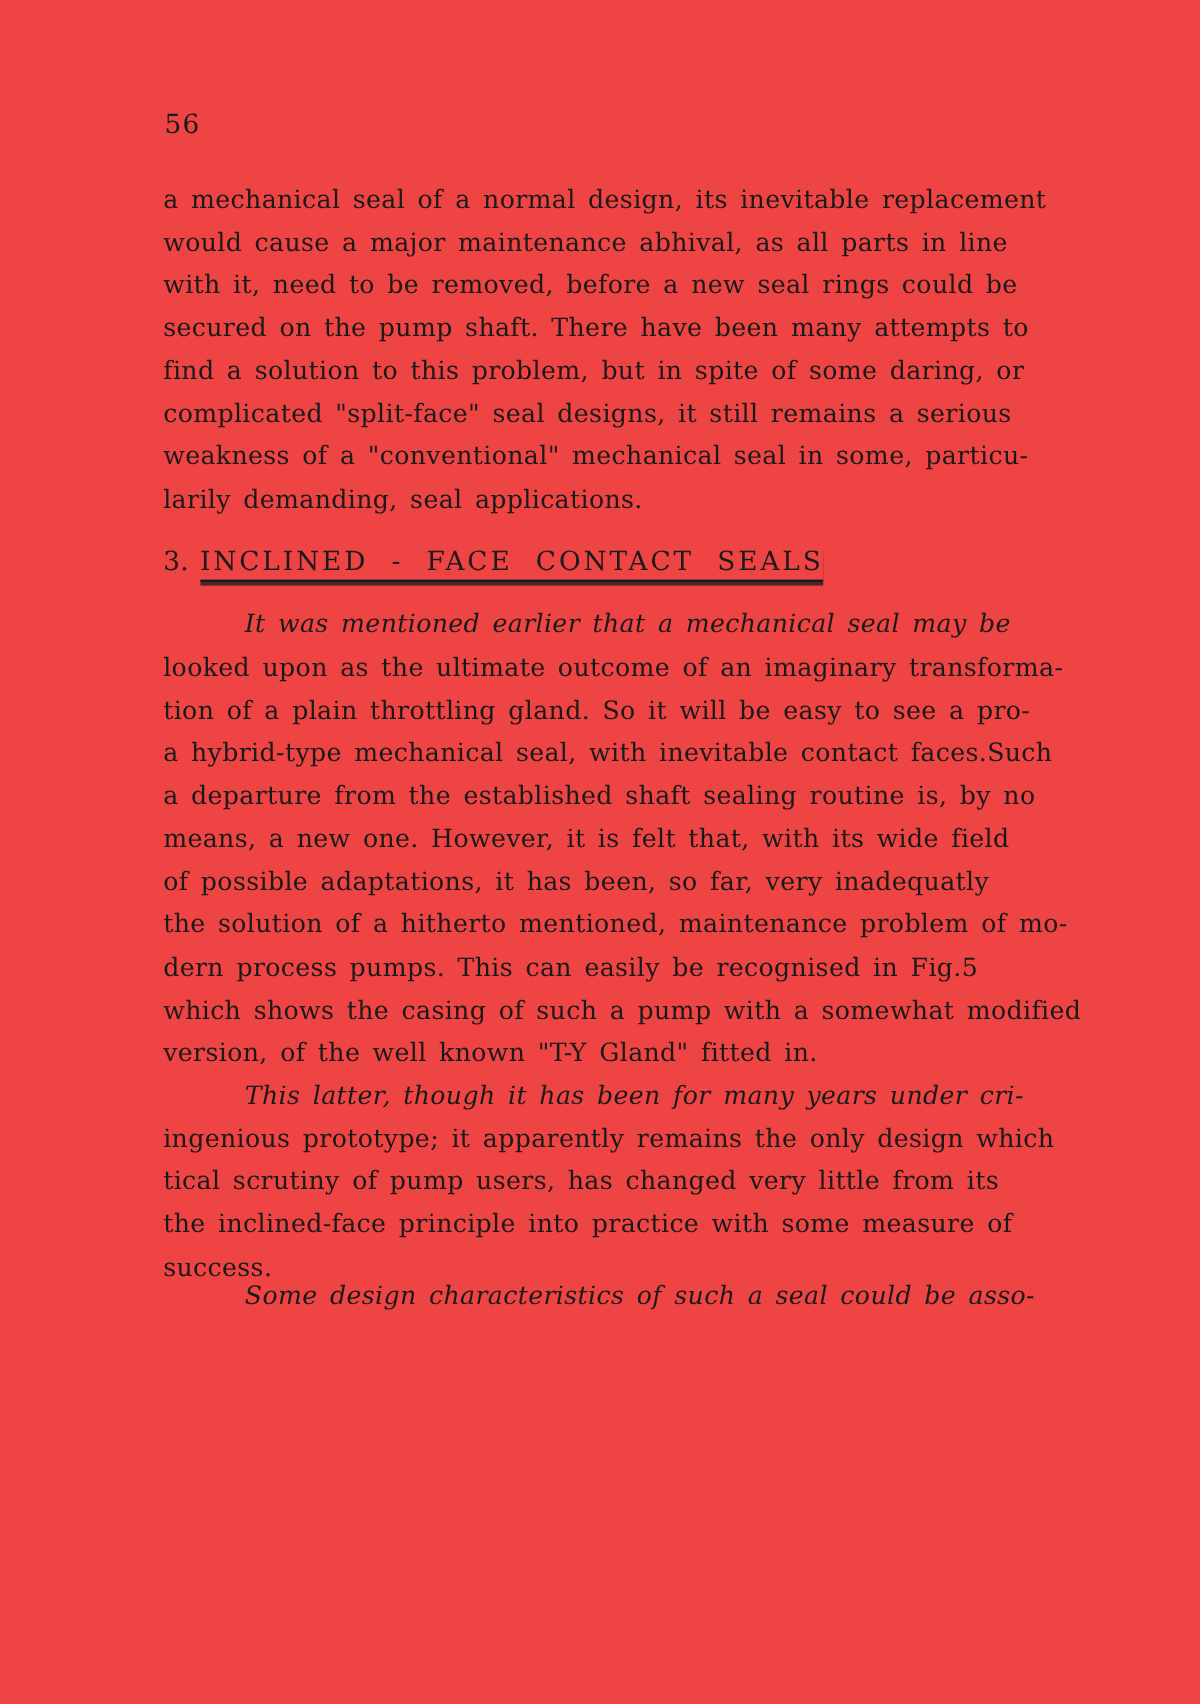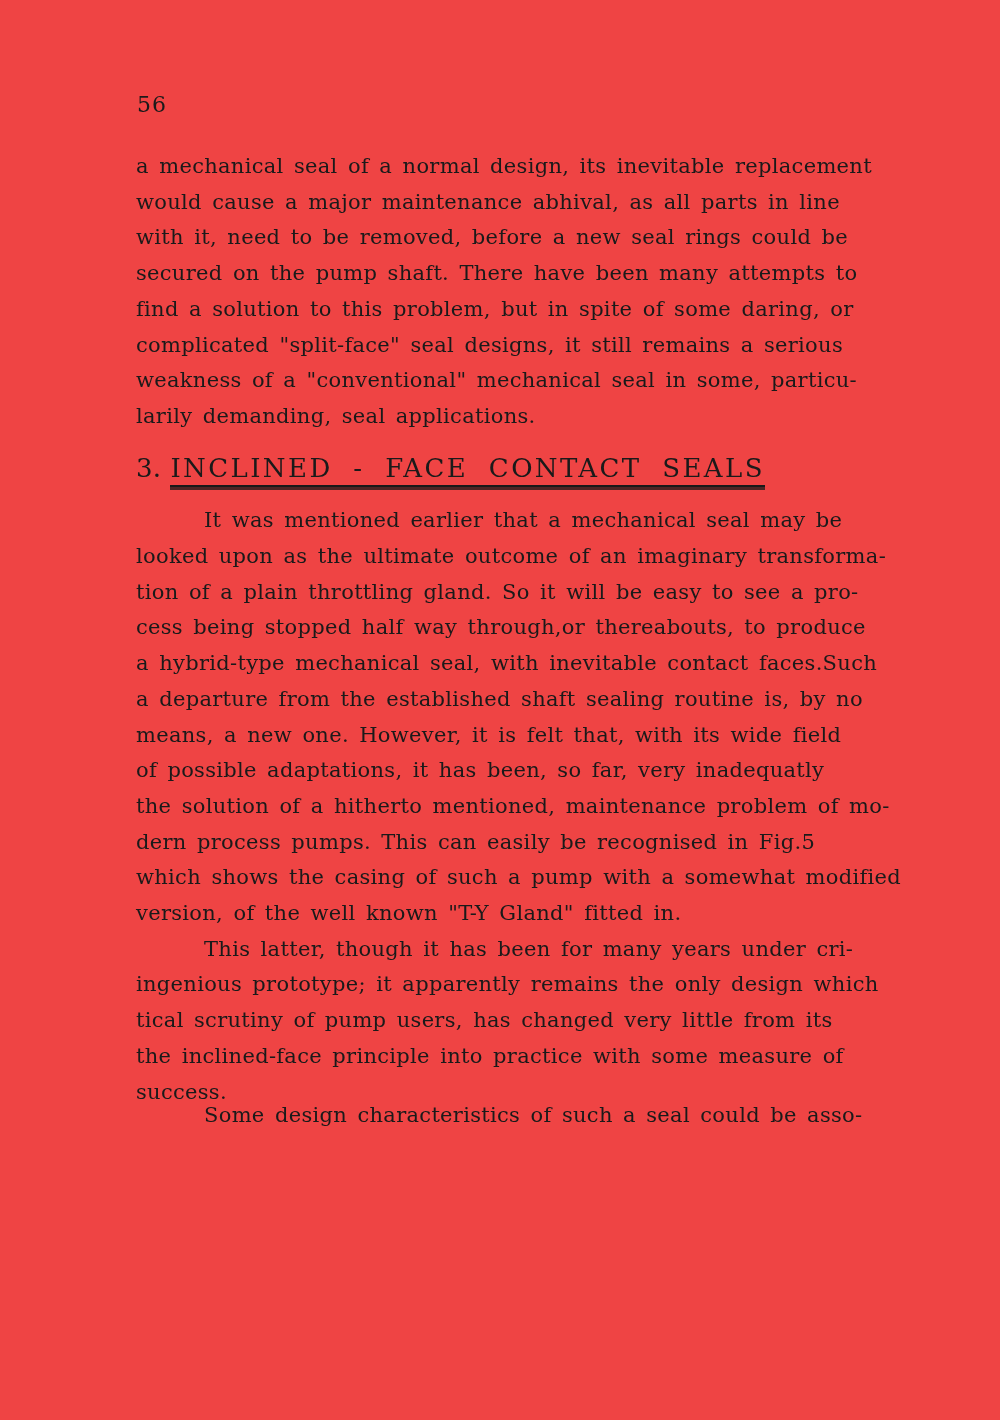--- a/index.html
+++ b/index.html
@@ -37,28 +37,29 @@
   }
   .line {
     font-size: 21px;
     line-height: 35.7px;
     white-space: nowrap;
     letter-spacing: 0.3px;
     word-spacing: 3.4px;
   }
   .indent {
     text-indent: 68px;
+    font-style: italic;
   }
   .para-2 { margin-top: 17px; }
   .para-4 { margin-top: -12px; }
   .section-heading {
     margin-top: 16px;
   }
   .section-heading .line {
-    font-size: 26px;
+    font-size: 22px;
     white-space: nowrap;
   }
   .heading-title {
     margin-left: 9px;
     letter-spacing: 2.4px;
     word-spacing: 10px;
     padding-bottom: 2px;
     border-bottom: 2px solid #191919;
     box-shadow: 0 3px 0 rgba(25,25,25,0.75);
   }
@@ -86,21 +87,20 @@
     <div class="section-heading">
       <div class="line">
         <span>3.</span><span class="heading-title">INCLINED - FACE CONTACT SEALS</span>
       </div>
     </div>
 
     <div class="para para-2">
       <div class="line indent">It was mentioned earlier that a mechanical seal may be</div>
       <div class="line">looked upon as the ultimate outcome of an imaginary transforma-</div>
       <div class="line">tion of a plain throttling gland. So it will be easy to see a pro-</div>
-      <div class="line">cess being stopped half way through,or thereabouts, to produce</div>
       <div class="line">a hybrid-type mechanical seal, with inevitable contact faces.Such</div>
       <div class="line">a departure from the established shaft sealing routine is, by no</div>
       <div class="line">means, a new one. However, it is felt that, with its wide field</div>
       <div class="line">of possible adaptations, it has been, so far, very inadequatly</div>
       <div class="line">the solution of a hitherto mentioned, maintenance problem of mo-</div>
       <div class="line">dern process pumps. This can easily be recognised in Fig.5</div>
       <div class="line">which shows the casing of such a pump with a somewhat modified</div>
       <div class="line">version, of the well known "T-Y Gland" fitted in.</div>
     </div>
 

